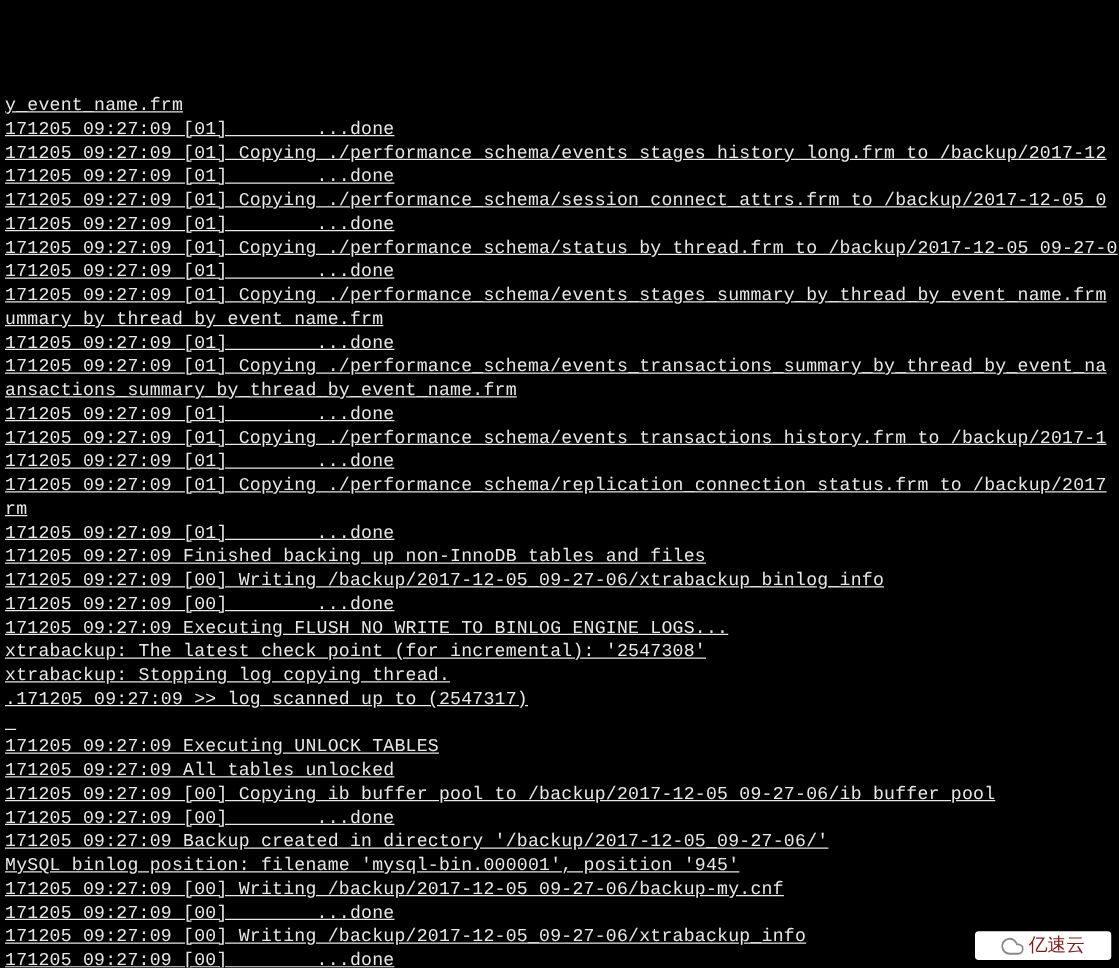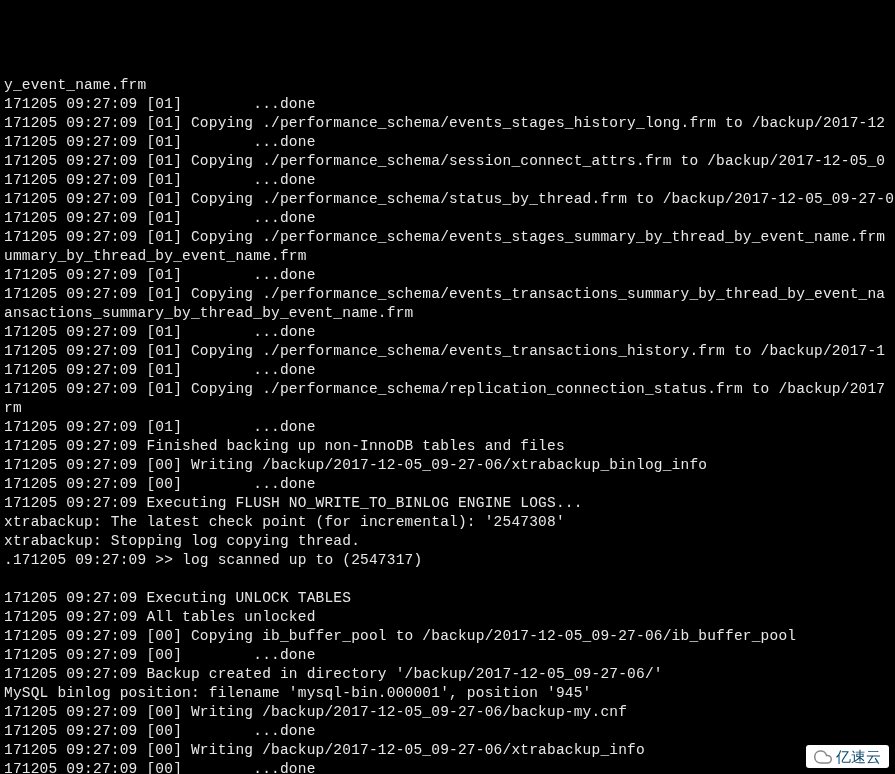--- a/index.html
+++ b/index.html
@@ -9,30 +9,30 @@
       font-family: "Consolas", "Courier New", monospace;
       font-size: 14.5px;
       line-height: 19px;
       width: 895px;
       height: 774px;
       overflow: hidden;
       white-space: pre;
       position: relative;
       padding: 0 4px;
     }
-    .line { white-space: pre; letter-spacing: 0.2px; }
+    .line { white-space: pre; letter-spacing: 0.2px; text-decoration: underline; }
     .watermark {
       position: absolute;
       bottom: 6px;
       right: 6px;
       background: #fff;
-      color: #0c4a6e;
+      color: #7f1d1d;
       font-size: 15px;
       font-family: Arial, sans-serif;
-      padding: 2px 8px;
+      padding: 2px 21px;
       border-radius: 3px;
       display: flex;
       align-items: center;
       gap: 4px;
     }
     .watermark svg { width: 18px; height: 18px; }
   </style>
 </head>
 <body>
 

